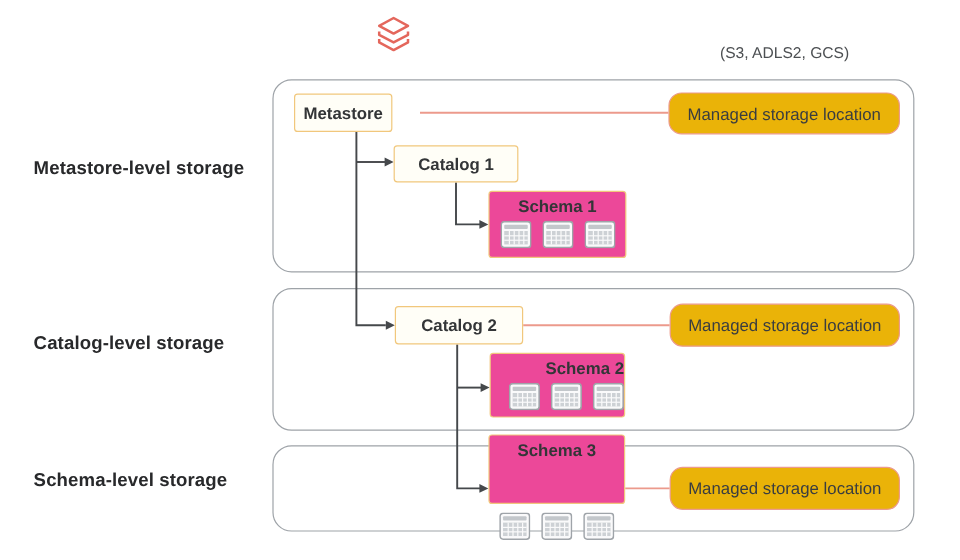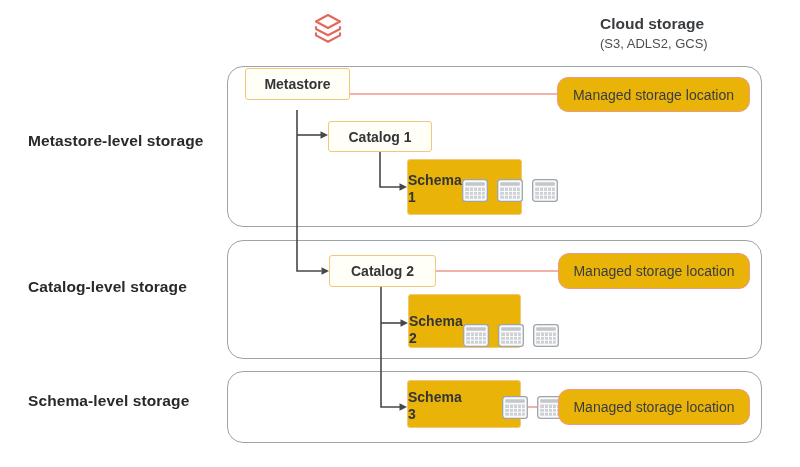--- a/index.html
+++ b/index.html
@@ -23,28 +23,28 @@
   .container.c1{top:66px;height:161px;}
   .container.c2{top:240px;height:119px;}
   .container.c3{top:371px;height:72px;}
 
   
   .wires{position:absolute;left:0;top:0;width:800px;height:467px;z-index:2;pointer-events:none;}
 
   
   .node{position:absolute;border:1.5px solid #f1c77c;background:#fffef7;border-radius:3px;box-sizing:border-box;z-index:3;
         display:flex;align-items:center;justify-content:center;font-size:14px;font-weight:600;color:#333537;}
-  .node.metastore{left:245px;top:68px;width:105px;height:32px;}
+  .node.metastore{left:245px;top:78px;width:82px;height:32px;}
   .node.catalog1{left:328px;top:121px;width:104px;height:31px;}
   .node.catalog2{left:329px;top:255px;width:107px;height:32px;text-align:center;}
-  .schema{position:absolute;border:1.5px solid #f1c77c;background:#eab308;border-radius:3px;box-sizing:border-box;z-index:3;
-          display:flex;align-items:center;justify-content:flex-start;padding-top:4px;}
+  .schema{position:absolute;border:1.5px solid #f1c77c;background:#ec4899;border-radius:3px;box-sizing:border-box;z-index:3;
+          display:flex;flex-direction:column;align-items:center;justify-content:flex-start;padding-top:4px;}
   .schema.s1{left:407px;top:159px;width:115px;height:56px;}
   .schema.s2{left:408px;top:294px;width:113px;height:54px;align-items:flex-end;}
-  .schema.s3{left:407px;top:380px;width:114px;height:48px;gap:40px;}
+  .schema.s3{left:407px;top:362px;width:114px;height:58px;gap:40px;}
   .schema .title{font-size:14px;font-weight:600;color:#333537;line-height:17px;}
   .schema .icons{display:flex;gap:9px;margin-top:3px;}
   .tbl{width:26px;height:23px;display:block;}
 
   
   .managed{position:absolute;border:1.6px solid #ec9a8c;background:#eab308;border-radius:11px;box-sizing:border-box;z-index:3;
            display:flex;align-items:center;justify-content:center;font-size:14px;font-weight:500;color:#3a3d40;}
   .managed.m1{left:557px;top:77px;width:193px;height:35px;}
   .managed.m2{left:558px;top:253px;width:192px;height:36px;}
   .managed.m3{left:558px;top:389px;width:192px;height:36px;}
@@ -71,21 +71,20 @@
         <rect x="19" y="8.5" width="1" height="11.2" fill="#FAFAFB"></rect>
         <rect x="3.2" y="12" width="19.6" height="1" fill="#FAFAFB"></rect>
         <rect x="3.2" y="15.7" width="19.6" height="1" fill="#FAFAFB"></rect>
       </symbol>
     </defs>
   </svg>
 
   <svg class="logo">
       <use href="#uc-logo"></use>
     </svg>
-  <div class="cloud-title">Cloud storage</div>
   <div class="cloud-sub">(S3, ADLS2, GCS)</div>
 
   <div class="container c1"></div>
   <div class="container c2"></div>
   <div class="container c3"></div>
 
   <div class="row-label r1">Metastore-level storage</div>
   <div class="row-label r2">Catalog-level storage</div>
   <div class="row-label r3">Schema-level storage</div>
 

